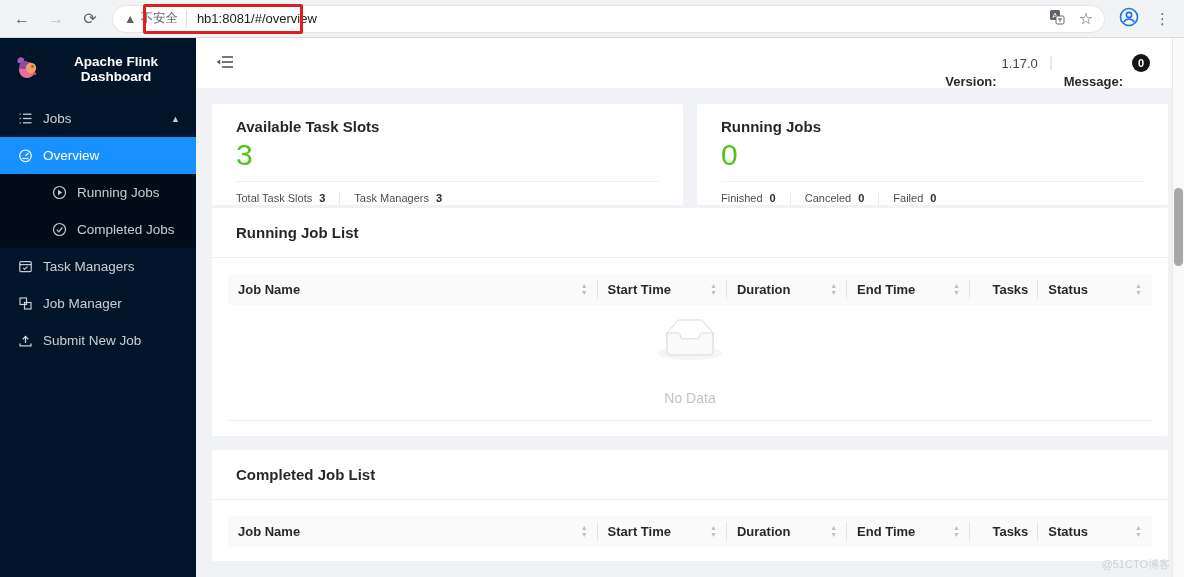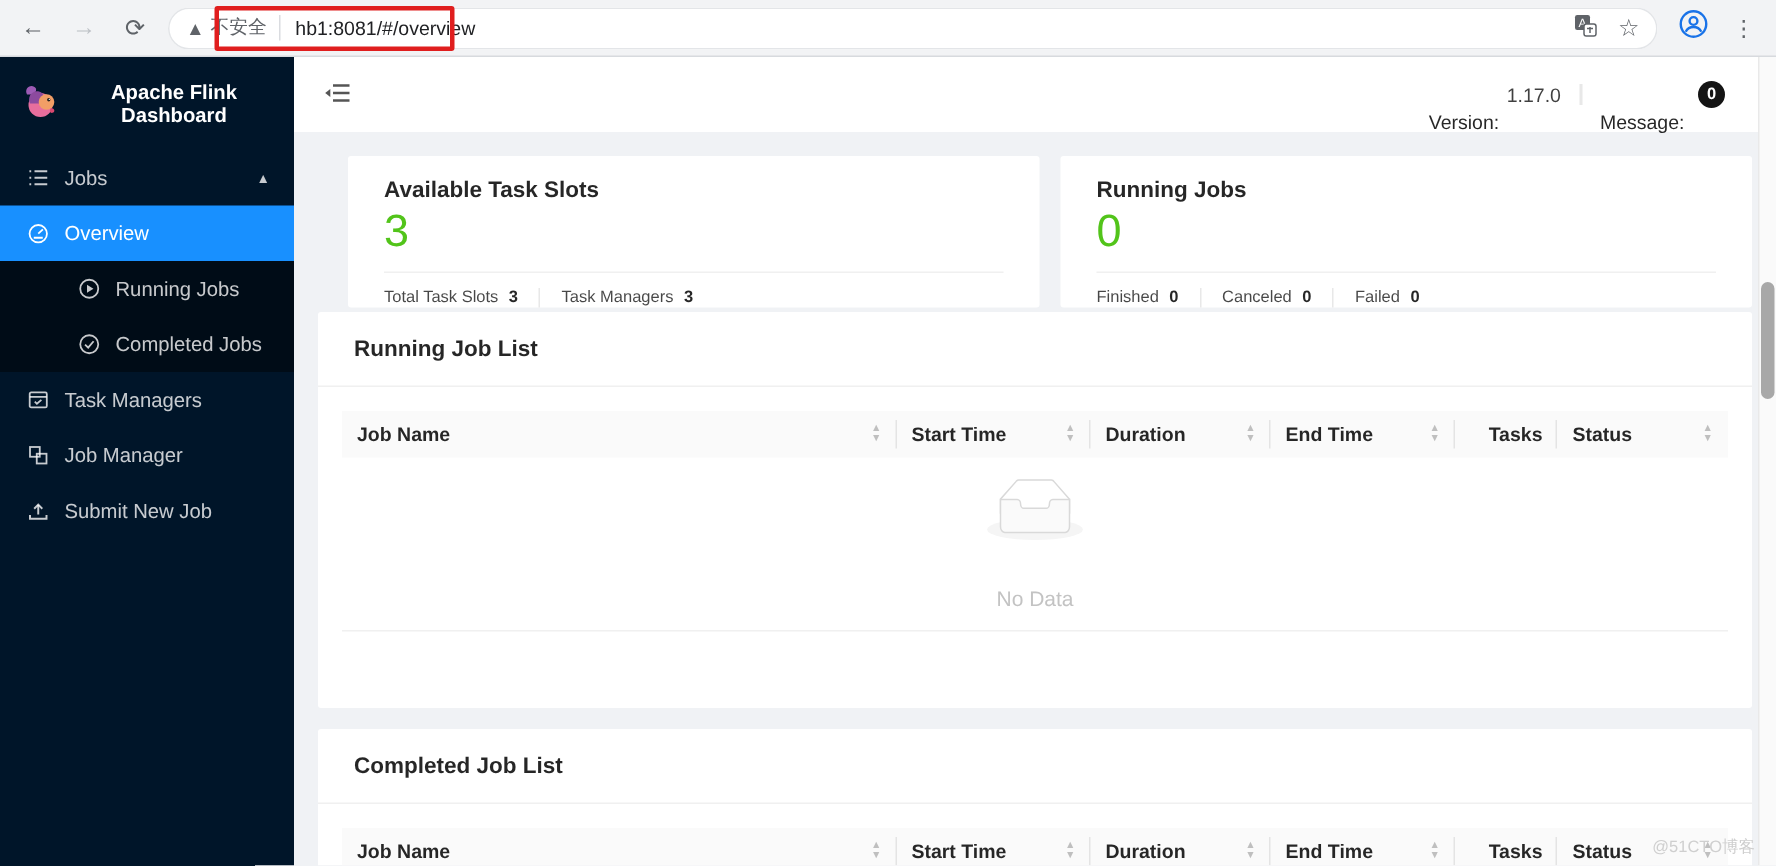--- a/index.html
+++ b/index.html
@@ -33,37 +33,37 @@
   .mi-ic { width:15px; height:15px; display:flex; align-items:center; justify-content:center; flex-shrink:0; }
   .mi-ic svg { display:block; }
 
   .main { flex:1; display:flex; flex-direction:column; background:#f0f2f5; min-width:0; }
 
   .topbar { height:50px; background:#fff; display:flex; align-items:center; padding:0 22px 0 20px; }
   .fold { color:#555; cursor:pointer; width:20px; height:20px; }
   .topbar-right { margin-left:auto; display:flex; align-items:center; font-size:13px; color:rgba(0,0,0,.75); }
   .tb-group { display:flex; align-items:center; gap:5px; padding:0 12px; }
   .tb-sep { width:1px; height:14px; background:#e8e8e8; }
-  .tb-label { font-weight:normal; color:rgba(0,0,0,.85);margin-top:36px; }
+  .tb-label { font-weight:bold; color:rgba(0,0,0,.85);margin-top:36px; }
   .badge { min-width:18px; height:18px; border-radius:9px; background:#141414; color:#fff; font-size:11px; font-weight:bold; display:inline-flex; align-items:center; justify-content:center; padding:0 5px; margin-left:4px; }
 
   .content { flex:1; padding:16px; display:flex; flex-direction:column; gap:14px; overflow:hidden; }
 
-  .cards-row { display:grid; grid-template-columns:1fr 1fr; gap:14px; height:90px; flex-shrink:0;margin-left:20px; }
+  .cards-row { display:grid; grid-template-columns:1fr 1fr; gap:14px; height:90px; flex-shrink:0; }
   .stat-card { background:#fff; border-radius:2px; padding:14px 24px 0; }
   .stat-title { font-size:15px; font-weight:bold; color:rgba(0,0,0,.85); }
   .stat-value { font-size:30px; line-height:1.25; color:#52c41a; margin-top:1px; }
   .stat-divider { border-top:1px solid #f0f0f0; margin-top:7px; }
   .stat-footer { display:flex; align-items:center; gap:14px; padding-top:10px; font-size:11px; color:rgba(0,0,0,.72); }
   .sf-item { display:flex; align-items:center; gap:7px; }
   .sf-val { font-weight:bold; color:rgba(0,0,0,.85); }
   .sf-sep { width:1px; height:13px; background:#e8e8e8; }
 
   .table-card { background:#fff; border-radius:2px; flex-shrink:0; }
-  .table-card.running { height:264px; }
+  .table-card.running { height:228px; }
   .table-card.completed { flex:1; }
   .card-header { height:50px; display:flex; align-items:center; padding:0 24px; border-bottom:1px solid #f0f0f0; font-size:15px; font-weight:bold; color:rgba(0,0,0,.85); }
   .card-body { padding:16px 16px 0; }
 
   .thead { display:flex; background:#fafafa; height:31px; align-items:stretch; font-size:13px; font-weight:bold; color:rgba(0,0,0,.85); }
   .th { display:flex; align-items:center; padding:0 10px; position:relative; cursor:pointer; }
   .th .th-label { flex:1; white-space:nowrap; overflow:hidden; }
   .th:not(:last-child)::after { content:""; position:absolute; right:0; top:6px; bottom:6px; width:1px; background:#e4e4e4; }
   .sorter { display:flex; flex-direction:column; color:#bfbfbf; font-size:7px; line-height:.95; margin-left:6px; }
   .c1{width:40%;} .c2{width:14%;} .c3{width:13%;} .c4{width:13.3%;} .c5{width:7.4%;text-align:right;} .c6{width:12.3%;}

